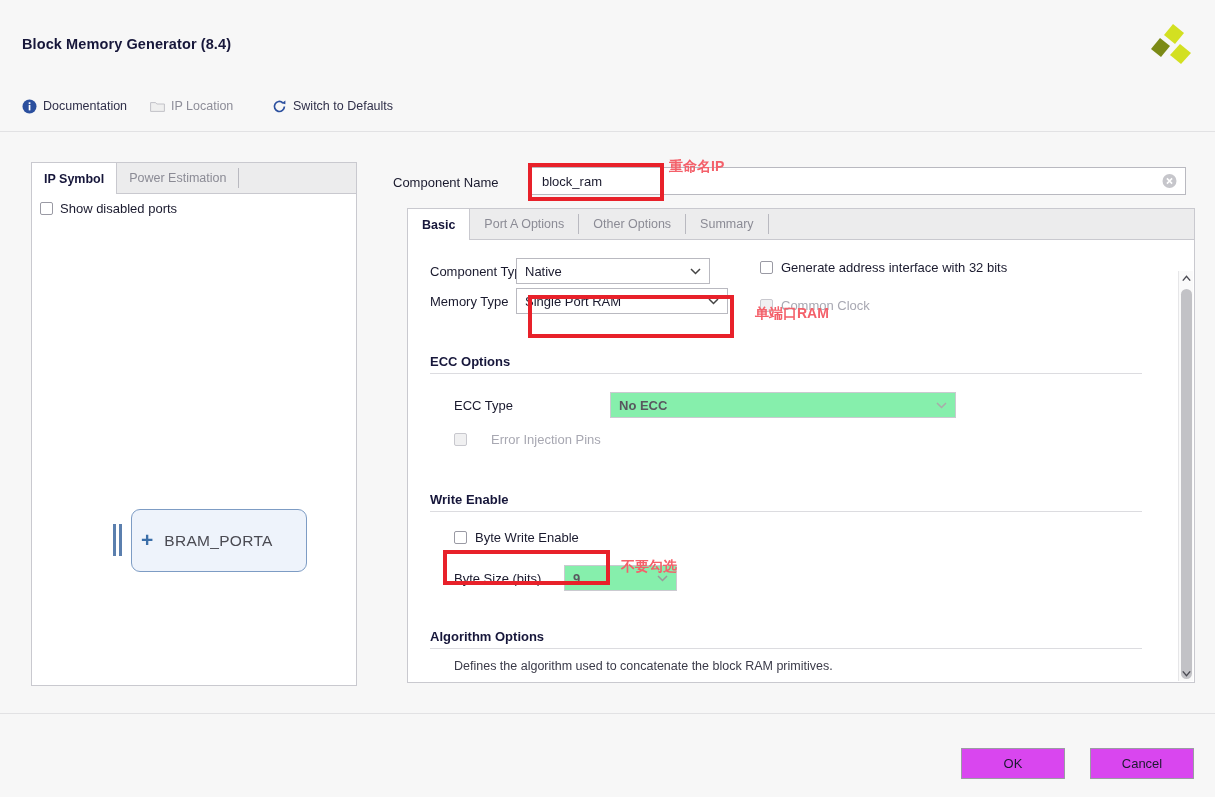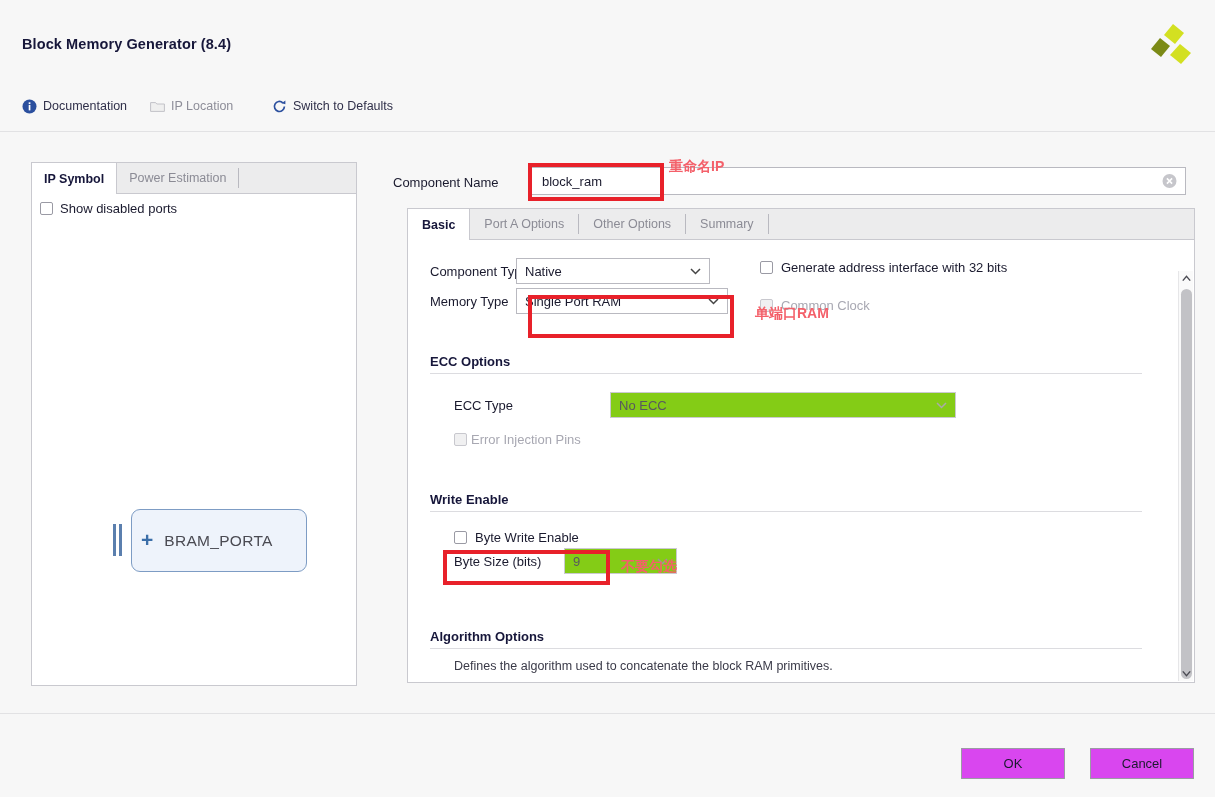--- a/index.html
+++ b/index.html
@@ -155,21 +155,21 @@
 
   .row { position: absolute; display: flex; align-items: center; }
   .fld-label { font-size: 13px; color: #1a1a2e; white-space: nowrap; }
   .fld-label.disabled { color: #a8a8b2; }
 
   .combo {
     height: 26px; background: #fff; border: 1px solid #b9b9c0;
     display: flex; align-items: center; padding: 0 8px;
     font-size: 13px; color: #1a1a2e; position: relative;
   }
-  .combo.disabled { background: #84cc16; color: #58585f; border-color: #cacad0; }
+  .combo.disabled { background: #86efac; color: #58585f; border-color: #cacad0; font-weight: bold; }
   .combo .caret {
     position: absolute; right: 8px; top: 50%; transform: translateY(-50%);
   }
 
   .cbx {
     width: 13px; height: 13px; background: #fff;
     border: 1px solid #9a9aa4; border-radius: 2px; flex: none;
   }
   .cbx.disabled { background: #f0f0f1; border-color: #c8c8ce; }
 
@@ -376,34 +376,34 @@
           <span class="combo disabled" style="width:346px;">
             <span>No ECC</span>
             <span class="caret">
               <svg width="11" height="8" viewBox="0 0 11 8">
                   <path d="M1 1.5 L5.5 6 L10 1.5" fill="none" stroke="#aaa" stroke-width="1.5"></path>
                 </svg>
             </span>
           </span>
         </div>
 
-        <div class="row" style="left:46px; top:192px; gap:4px;">
+        <div class="row" style="left:46px; top:192px; gap:24px;">
           <span class="cbx disabled"></span>
           <span class="fld-label disabled" style="width:128px;">Error Injection Pins</span>
         </div>
 
         <div class="section-title" style="left:22px; top:252px;">Write Enable</div>
         <div class="section-rule" style="left:22px; top:271px; width:712px;"></div>
 
         <div class="row" style="left:46px; top:290px; gap:8px;">
           <span class="cbx"></span>
           <span class="fld-label">Byte Write Enable</span>
         </div>
 
-        <div class="row" style="left:46px; top:308px;">
+        <div class="row" style="left:46px; top:325px;">
           <span class="fld-label" style="width:110px;">Byte Size (bits)</span>
           <span class="combo disabled" style="width:113px;">
             <span>9</span>
             <span class="caret">
               <svg width="11" height="8" viewBox="0 0 11 8">
                   <path d="M1 1.5 L5.5 6 L10 1.5" fill="none" stroke="#999" stroke-width="1.5"></path>
                 </svg>
             </span>
           </span>
         </div>

